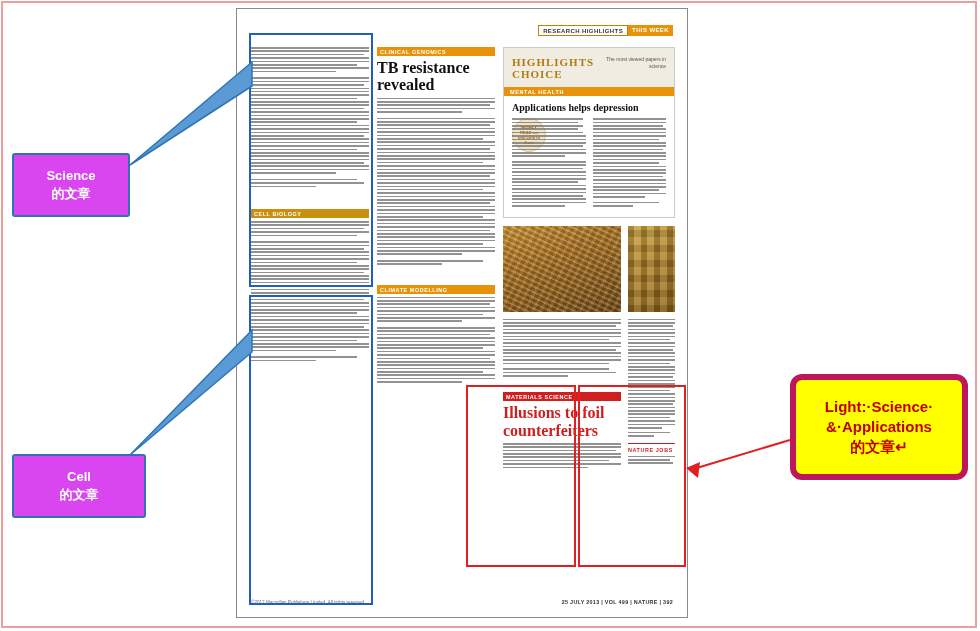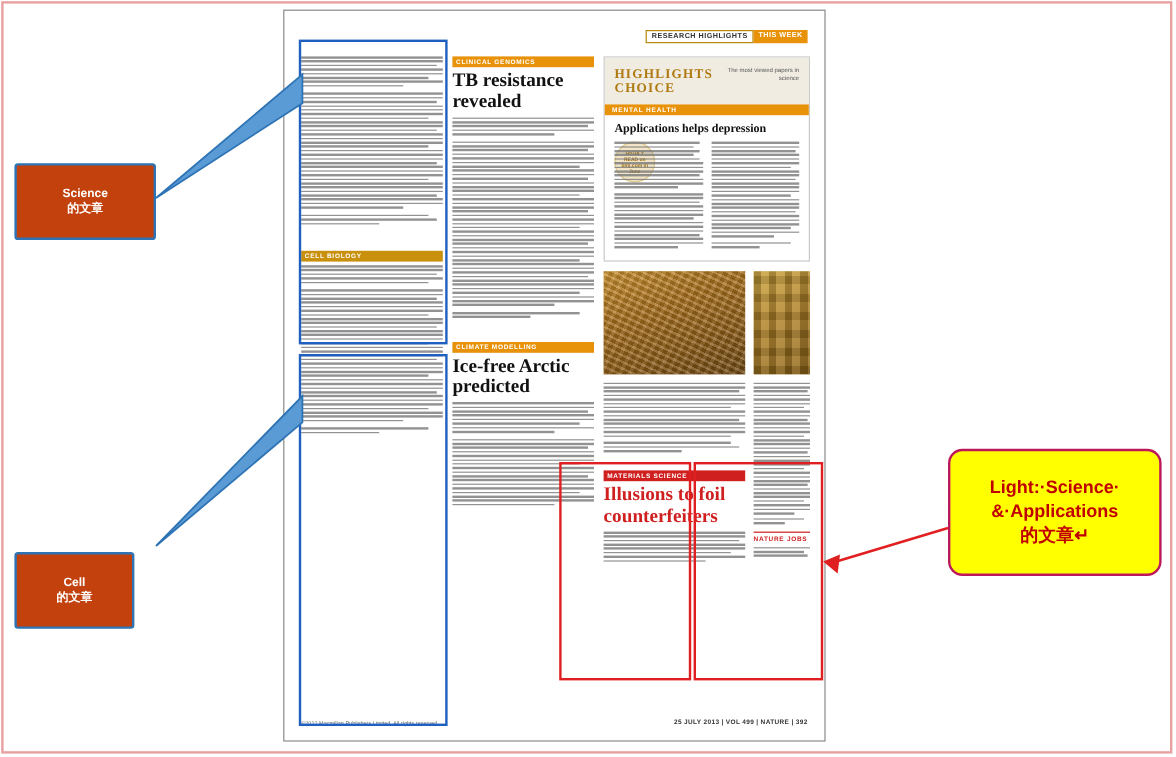--- a/index.html
+++ b/index.html
@@ -258,29 +258,30 @@
     position: absolute;
     box-sizing: border-box;
     display: flex;
     align-items: center;
     justify-content: center;
     text-align: center;
     font-weight: bold;
     line-height: 1.35;
   }
   .callout-blue {
-    background: #c2410c;
+    background: #d946ef;
     border: 2px solid #2e74b5;
     color: #ffffff;
     border-radius: 3px;
-    font-size: 10px;
+    font-size: 13px;
+    margin-top: 17px;
   }
   .callout-yellow {
     background: #ffff00;
-    border: 2px solid #be185d;
+    border: 6px solid #be185d;
     color: #c00000;
     border-radius: 12px;
     font-size: 15px;
     padding: 6px 10px;
   }
 
   svg.connector {
     position: absolute;
     left: 0; top: 0;
     width: 980px; height: 631px;
@@ -462,21 +463,20 @@
         <div class="caption-lines">
           <div class="tl blue s3"></div>
             <div class="tl blue s5"></div>
         </div>
       </div>
 
       <div style="height:18px"></div>
 
       <div>
         <span class="kicker">CLIMATE MODELLING</span>
-        <h3 class="art-title">Ice-free Arctic predicted</h3>
         <div class="para caption-lines">
           <div class="tl s1"></div>
             <div class="tl s1"></div>
             <div class="tl s2"></div>
           <div class="tl s1"></div>
             <div class="tl s1"></div>
             <div class="tl s3"></div>
           <div class="tl s1"></div>
             <div class="tl s4"></div>
         </div>
@@ -703,21 +703,21 @@
   <polygon points="686,468 700,462 698,478" fill="#e02020"></polygon>
 </svg>
 
 <div class="callout callout-blue" style="left:12px; top:136px; width:118px; height:64px;">
   <div>
     <div>Science</div>
     <div>的文章</div>
   </div>
 </div>
 
-<div class="callout callout-blue" style="left:12px; top:460px; width:100px; height:64px;">
+<div class="callout callout-blue" style="left:12px; top:437px; width:134px; height:64px;">
   <div>
     <div>Cell</div>
     <div>的文章</div>
   </div>
 </div>
 
 <div class="callout callout-yellow" style="left:790px; top:374px; width:178px; height:106px;">
   <div>
     <div>Light:·Science·</div>
     <div>&amp;·Applications</div>

